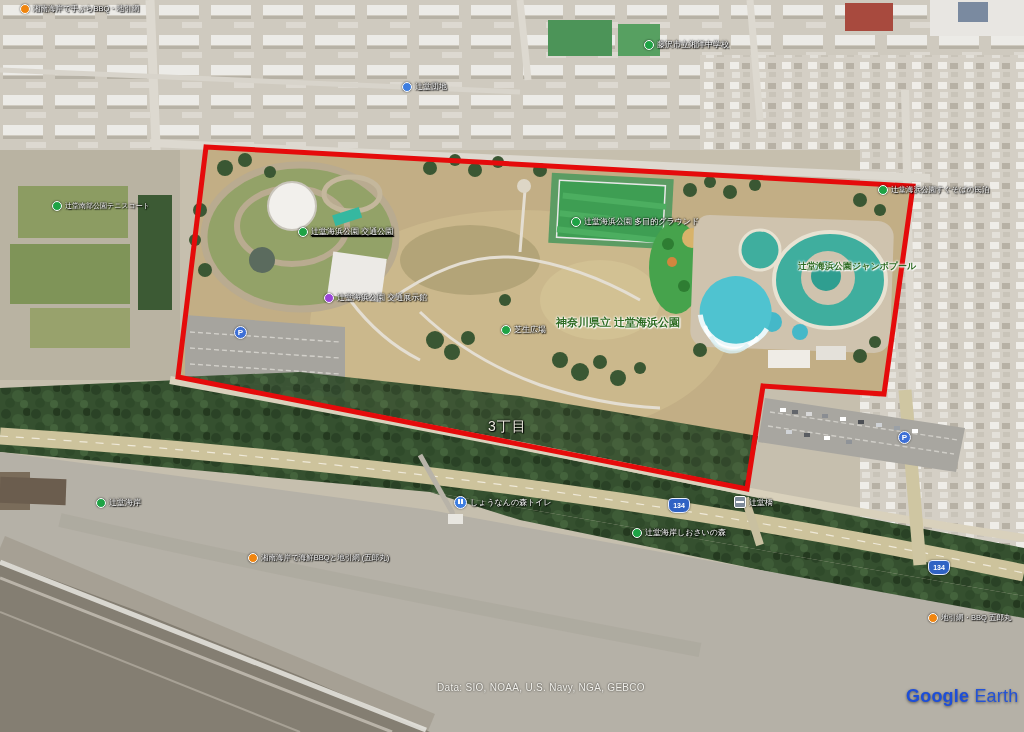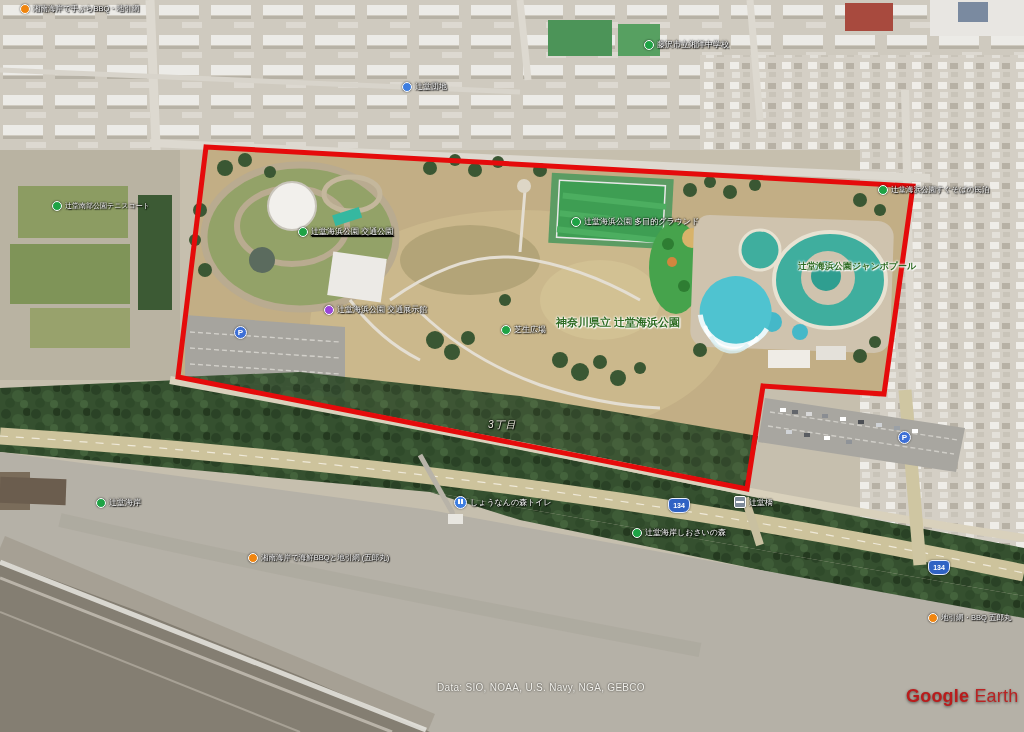--- a/index.html
+++ b/index.html
@@ -24,21 +24,21 @@
           background-repeat:no-repeat;background-size:2px 5px,2px 5px;background-position:3px 2px,6px 2px;}
   .bricon{width:10px;height:10px;border-radius:2px;background:#7d8a99;border:1px solid #fff;flex:0 0 auto;
           box-shadow:0 0 2px rgba(0,0,0,.6);
           background-image:linear-gradient(#fff,#fff);background-repeat:no-repeat;
           background-size:8px 2px;background-position:1px 4px;}
   .shield{min-width:16px;height:13px;padding:0 2px;background:#2f62c4;border:1px solid #e8eefc;
           border-radius:4px 4px 7px 7px;color:#fff;font-size:7px;font-weight:bold;
           display:flex;align-items:center;justify-content:center;box-shadow:0 0 2px rgba(0,0,0,.6);}
   .attr{position:absolute;z-index:6;color:#f2f1ec;font-size:10px;letter-spacing:.3px;
         text-shadow:0 0 2px rgba(0,0,0,.8);}
-  .gearth{position:absolute;z-index:6;color:#b91c1c;font-size:18px;letter-spacing:.2px;
+  .gearth{position:absolute;z-index:6;color:#1d4ed8;font-size:18px;letter-spacing:.2px;
           text-shadow:0 1px 3px rgba(0,0,0,.55);}
   .gearth .g1{font-weight:bold;}
   .gearth .g2{font-weight:normal;opacity:.95;}
 </style>
 </head>
 <body>
 
 <svg id="map" width="1024" height="732" viewBox="0 0 1024 732">
   <defs>
     <pattern id="danchi" width="52" height="30" patternUnits="userSpaceOnUse">
@@ -255,21 +255,21 @@
 <div class="lbl" style="left:878px;top:185px;">
   <span class="dot g"></span>
   <span class="txt" style="font-size:7.5px;">辻堂海浜公園すぐそばの民泊</span>
 </div>
 
 <div class="lbl" style="left:298px;top:226px;text-decoration:underline;">
   <span class="dot g"></span>
   <span class="txt">辻堂海浜公園 交通公園</span>
 </div>
 
-<div class="lbl" style="left:324px;top:304px;">
+<div class="lbl" style="left:324px;top:292px;">
   <span class="dot p"></span>
   <span class="txt">辻堂海浜公園 交通展示館</span>
 </div>
 
 <div class="lbl" style="left:234px;top:326px;">
   <span class="picon">P</span>
 </div>
 
 <div class="lbl" style="left:501px;top:324px;align-items:flex-end;">
   <span class="dot g"></span>
@@ -283,21 +283,21 @@
 <div class="lbl" style="left:571px;top:216px;">
   <span class="dot g"></span>
   <span class="txt">辻堂海浜公園 多目的グラウンド</span>
 </div>
 
 <div class="lbl" style="left:798px;top:260px;">
   <span class="gtxt" style="font-size:9px;font-family:Liberation Serif, serif;">辻堂海浜公園ジャンボプール</span>
 </div>
 
 <div class="lbl" style="left:488px;top:418px;">
-  <span class="txt" style="font-size:10px;letter-spacing:1px;color:#eceade;font-style:italic;">3丁目</span>
+  <span class="txt" style="font-size:14px;letter-spacing:1px;color:#eceade;">3丁目</span>
 </div>
 
 <div class="lbl" style="left:96px;top:497px;">
   <span class="dot g"></span>
   <span class="txt">辻堂海岸</span>
 </div>
 
 <div class="lbl" style="left:454px;top:496px;">
   <span class="wcicon"></span>
   <span class="txt">しょうなんの森トイレ</span>

